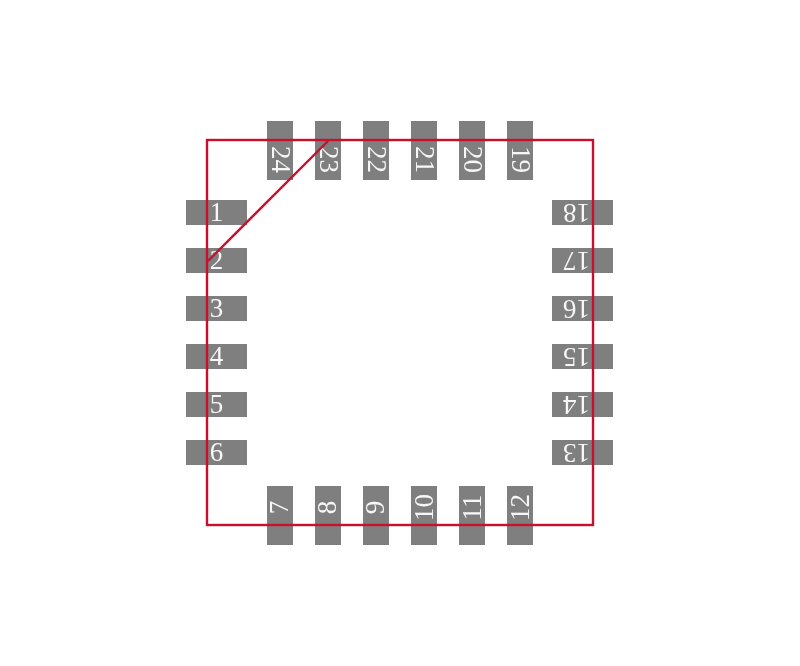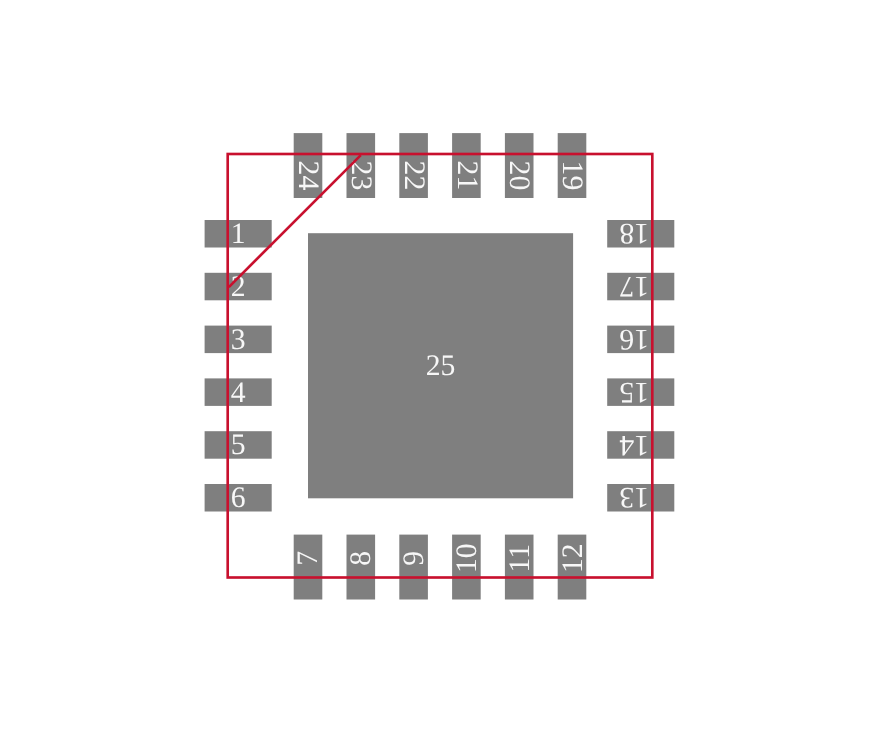--- a/index.html
+++ b/index.html
@@ -118,22 +118,19 @@
   <div class="pad pad-v side-bottom" style="left:411px; top:486px">
       <span class="num">10</span>
     </div>
   <div class="pad pad-v side-bottom" style="left:459px; top:486px">
       <span class="num">11</span>
     </div>
   <div class="pad pad-v side-bottom" style="left:507px; top:486px">
       <span class="num">12</span>
     </div>
 
-  <div class="pad center-pad">
-    <span class="num">25</span>
-  </div>
 
   <svg class="overlay" width="800" height="666" viewBox="0 0 800 666">
     <rect class="redline" x="207" y="140" width="386" height="385"></rect>
     <line class="redline" x1="328" y1="141" x2="208" y2="261"></line>
   </svg>
 
 </div>
 
 </body></html>

